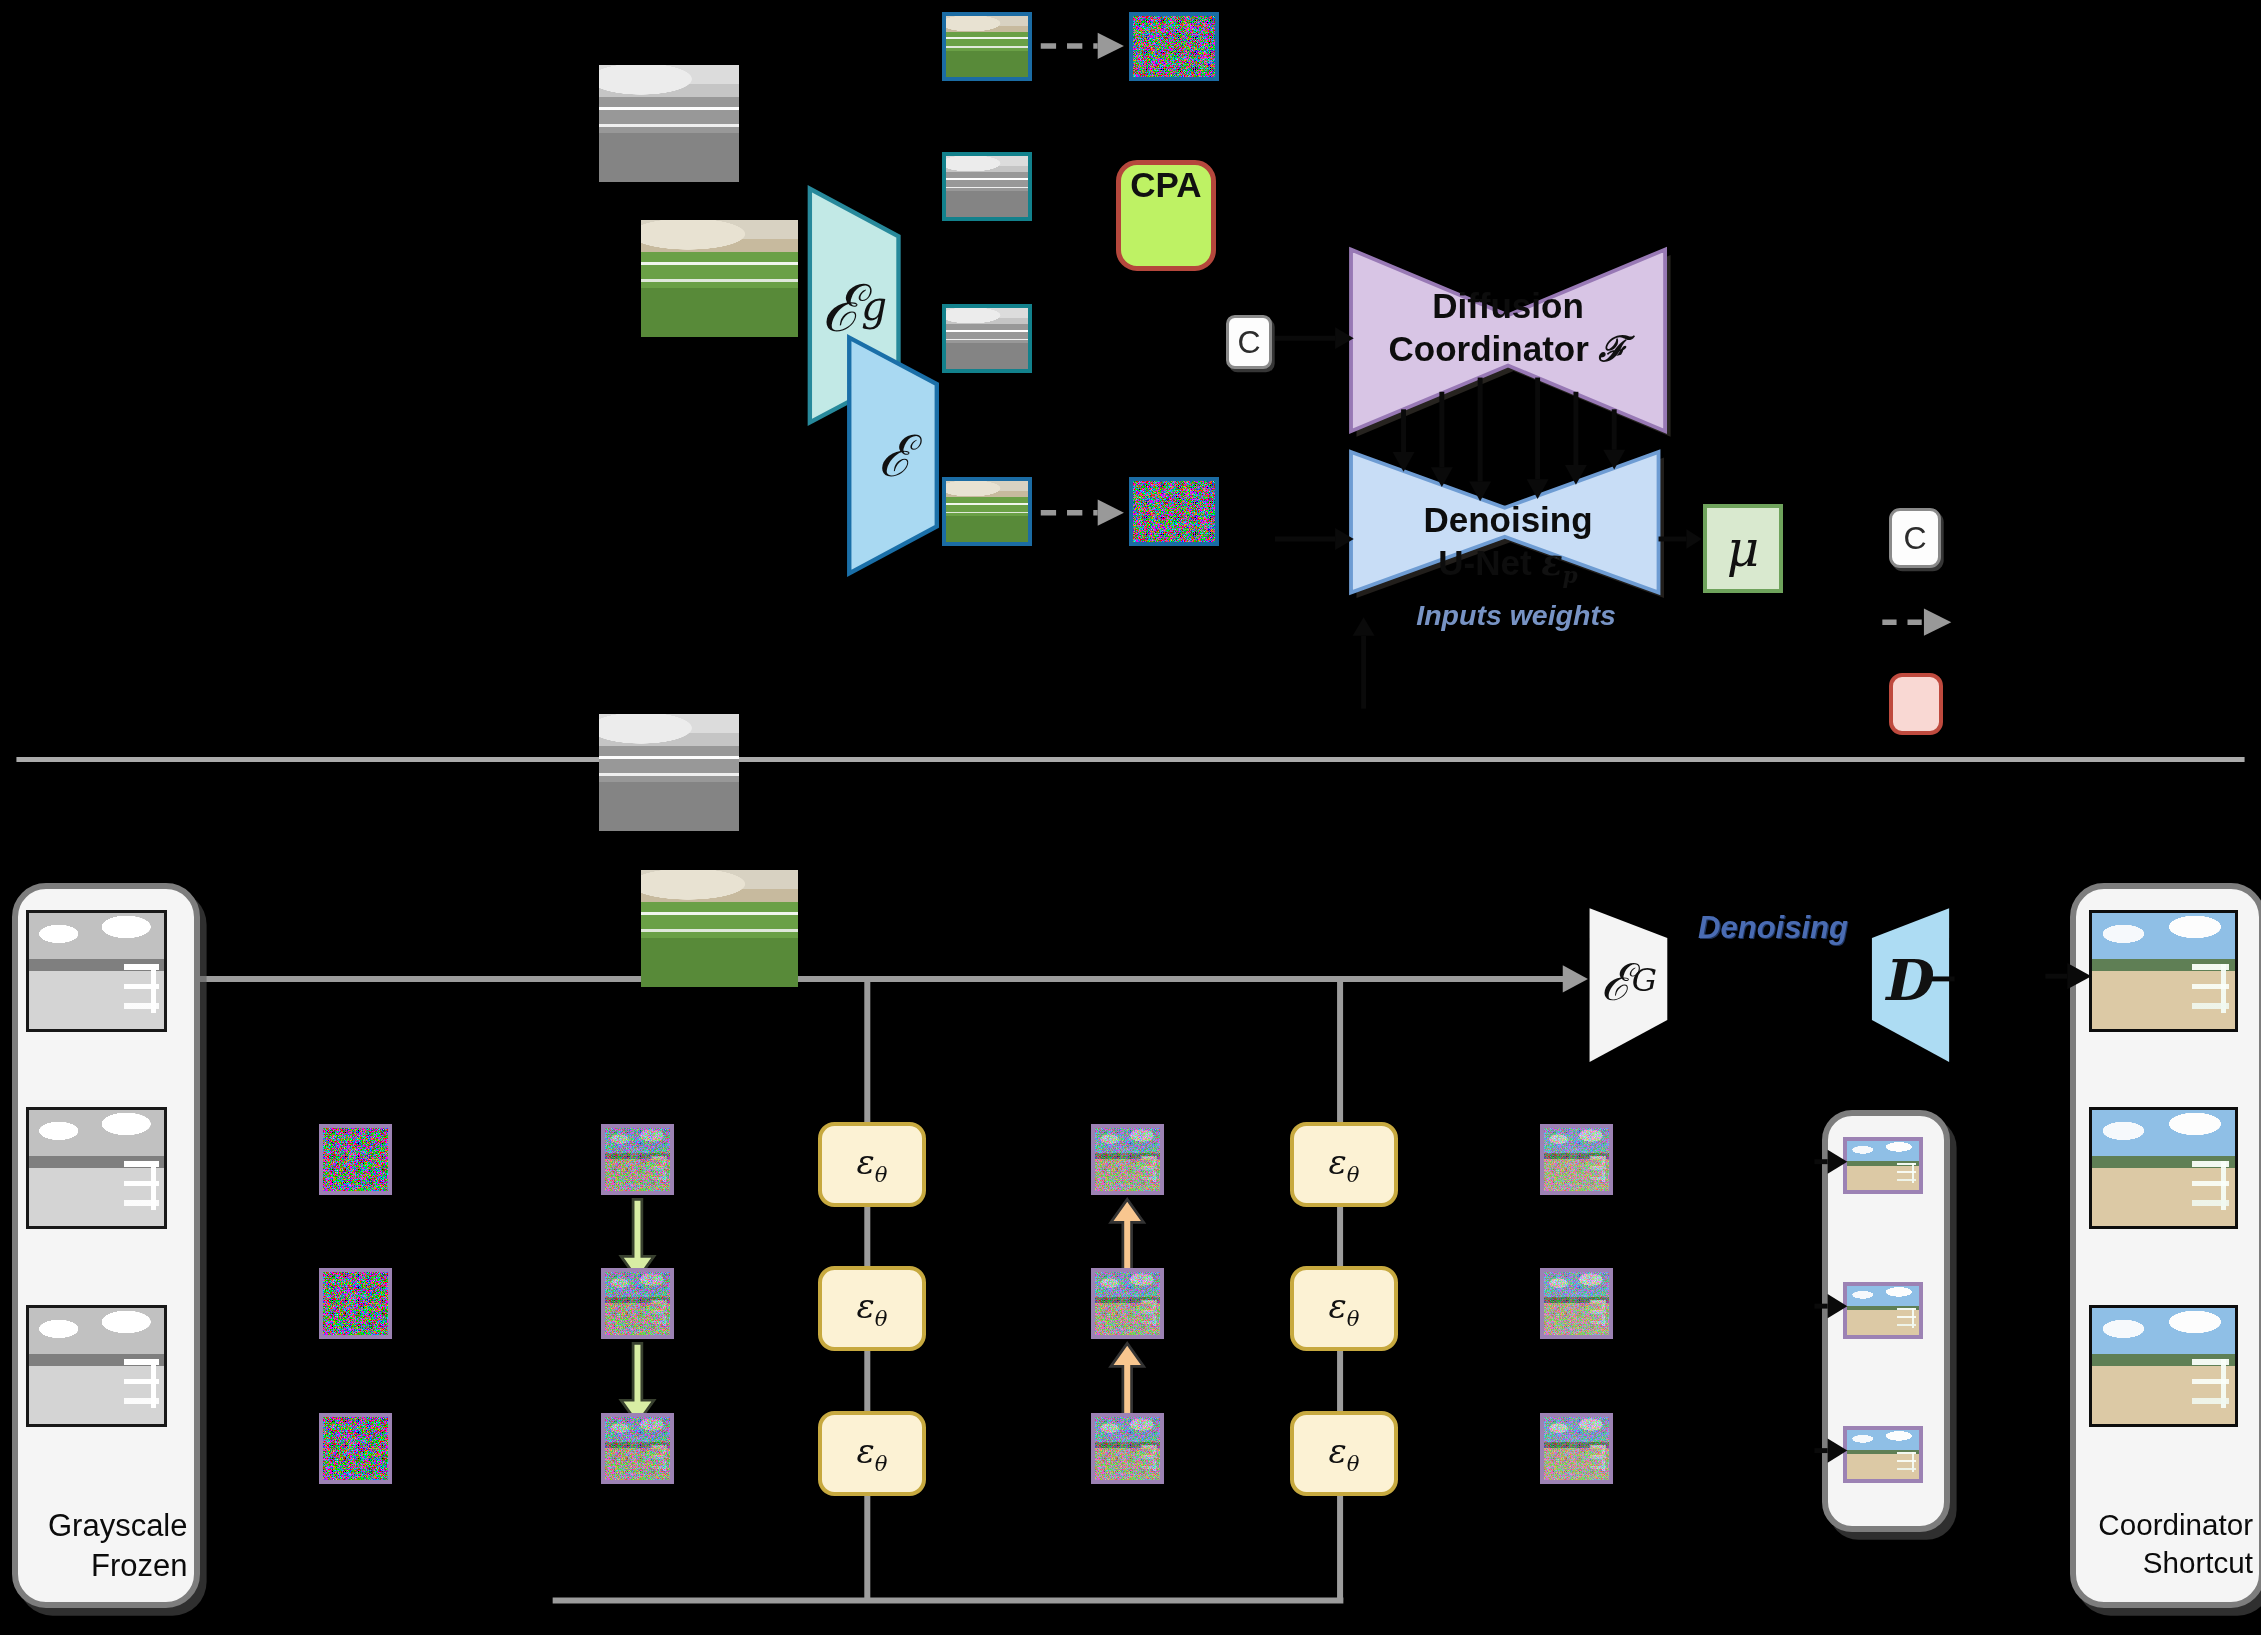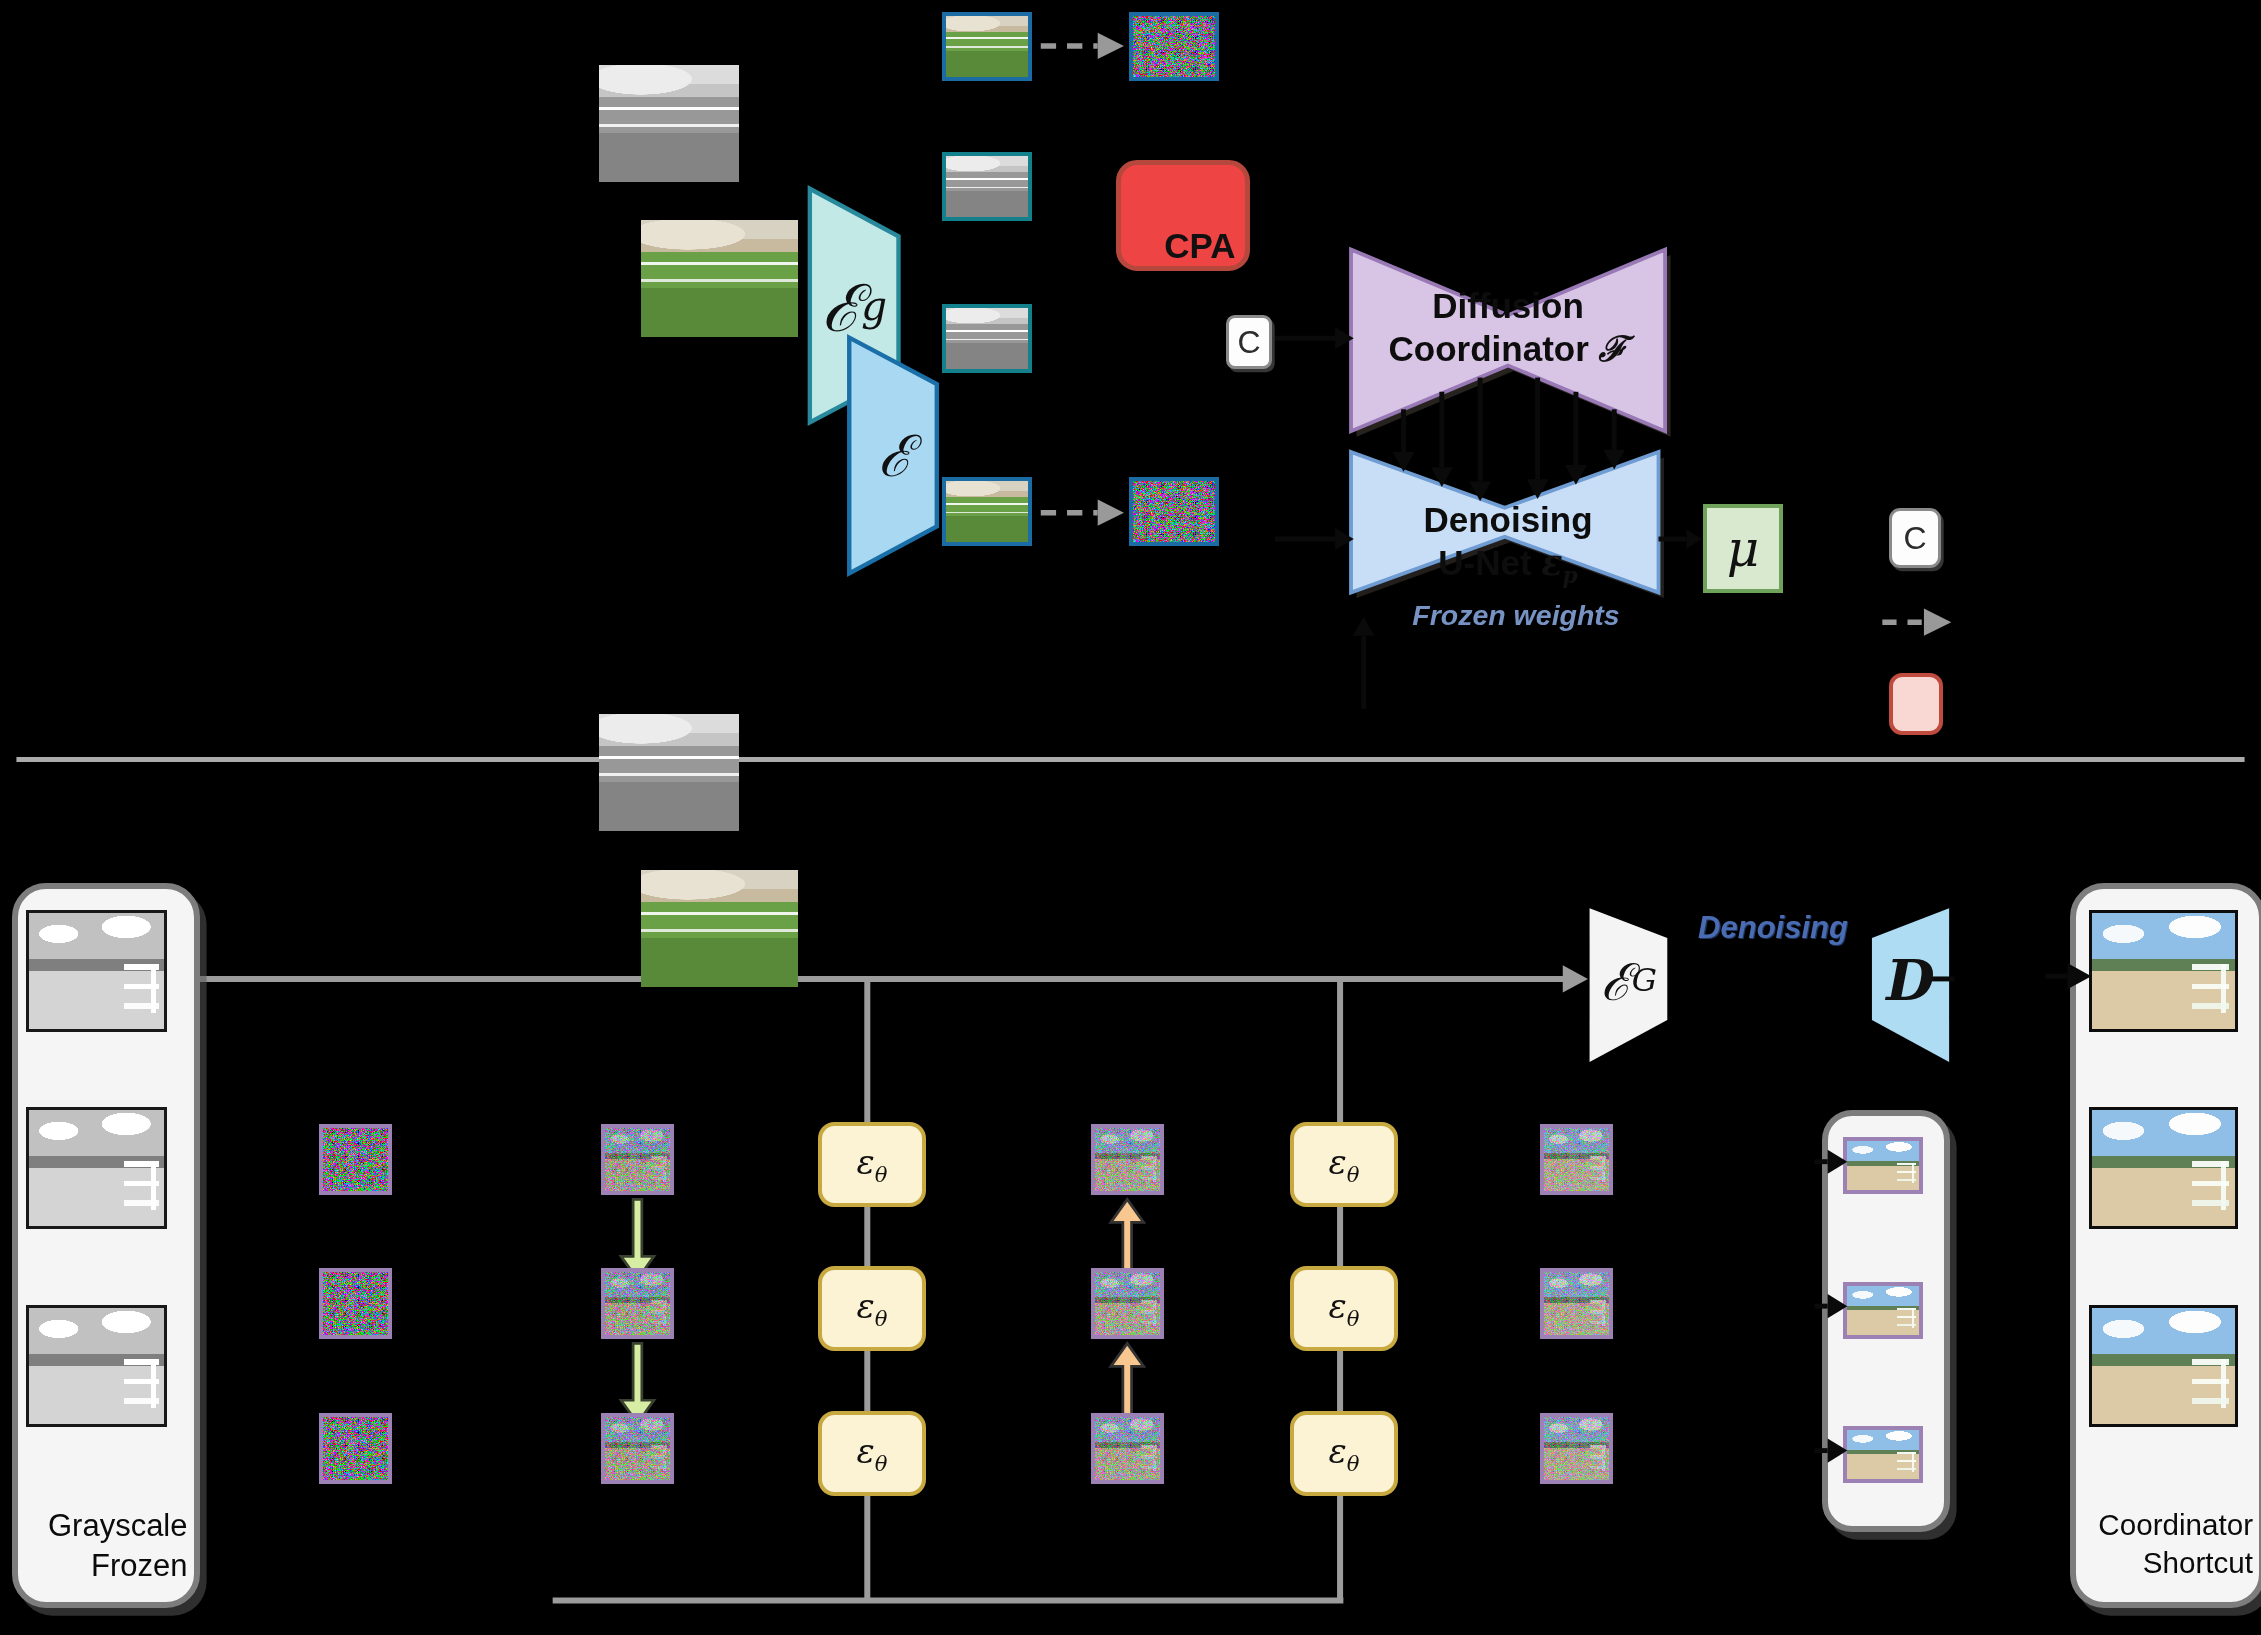--- a/index.html
+++ b/index.html
@@ -40,23 +40,23 @@
   .noise svg{display:block;width:100%;height:100%;}
   .thumb{position:absolute;overflow:hidden;}
   .b-blue{border:4.4px solid #1b6ca4;}
   .b-teal{border:4.4px solid #12818c;}
   .b-purple{border:4.4px solid #9c82b4;}
   .b-black{border:3.3px solid #0d0d0d;}
   .overlay-scene{position:absolute;left:0;top:0;width:100%;height:100%;}
   
   .panel{background:#f5f5f5;border:6px solid #7d7d7d;border-radius:34px;
          box-shadow:6.6px 7.7px 0 rgba(85,85,85,.55);}
-  .cpa{background:#ef4444;border:5.5px solid #b5473c;border-radius:21px;
-       display:flex;align-items:flex-end;justify-content:center;
-       font-weight:bold;font-size:35px;color:#111;padding-left:34px;}
+  .cpa{background:#bef264;border:5.5px solid #b5473c;border-radius:21px;
+       display:flex;align-items:flex-start;justify-content:center;
+       font-weight:bold;font-size:35px;color:#111;}
   .cbox{background:#fdfdfd;border:3.8px solid #8a8a8a;border-radius:8.8px;
         display:flex;align-items:center;justify-content:center;
         font-size:32px;color:#2c2c2c;box-shadow:2.7px 3.3px 0 rgba(90,90,90,.6);}
   .yellowbox{background:#fbf0cb;border:4.9px solid #d8c24e;border-radius:47px;
         box-shadow:5.5px 6.6px 0 rgba(80,75,50,.35);}
   .dashedbox{background:#f8f4e9;border:2.7px dashed #2a2a2a;border-radius:30px;}
   .mubox{background:#d9e9cf;border:4.9px solid #6fa35c;display:flex;align-items:center;
         justify-content:center;font-family:"DejaVu Serif",serif;font-style:italic;font-size:50px;color:#111;}
   .pinkbox{background:#f9d8d3;border:4.4px solid #bf4a3e;border-radius:13px;}
   .epsbox{background:#fcf2d4;border:4.9px solid #c7a93f;border-radius:16.4px;
@@ -210,21 +210,21 @@
 
   <div class="abs bowtie-label" style="left:1368px;top:499px;width:280px;">
     <div>Denoising</div>
     <div><span>U-Net</span> <span class="script" style="font-weight:bold"><span>ε</span><sub>p</sub></span></div>
   </div>
   <div class="abs bowtie-label" style="left:1368px;top:285px;width:280px;">
     <div>Diffusion</div>
     <div><span>Coordinator</span> <span class="script" style="font-weight:bold">ℱ</span></div>
   </div>
   <div class="abs frozen label-center" style="left:1401px;top:599px;width:230px;">
-      <span>Frozen weights</span>
+      <span>Inputs weights</span>
     </div>
 
   <div class="abs mubox" style="left:1703px;top:504px;width:72px;height:81px;">
       <span>μ</span>
     </div>
 
   <div class="abs cbox" style="left:1889px;top:508px;width:46px;height:54px;border-radius:11px;">
       <span>C</span>
     </div>
   <div class="abs pinkbox" style="left:1889px;top:673px;width:46px;height:54px;"></div>

